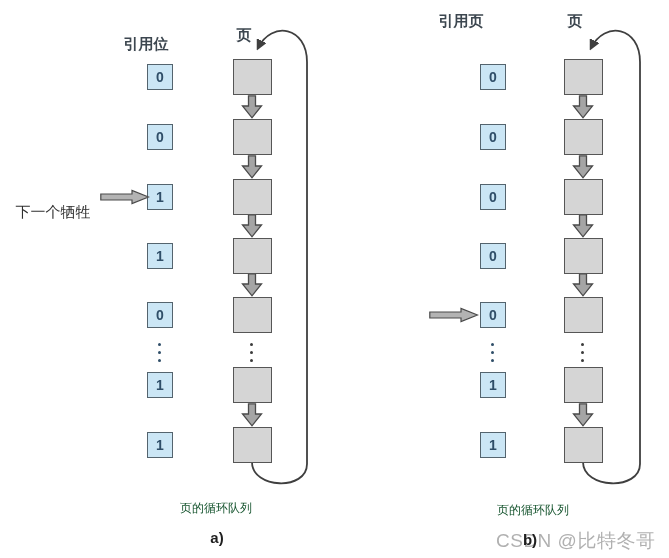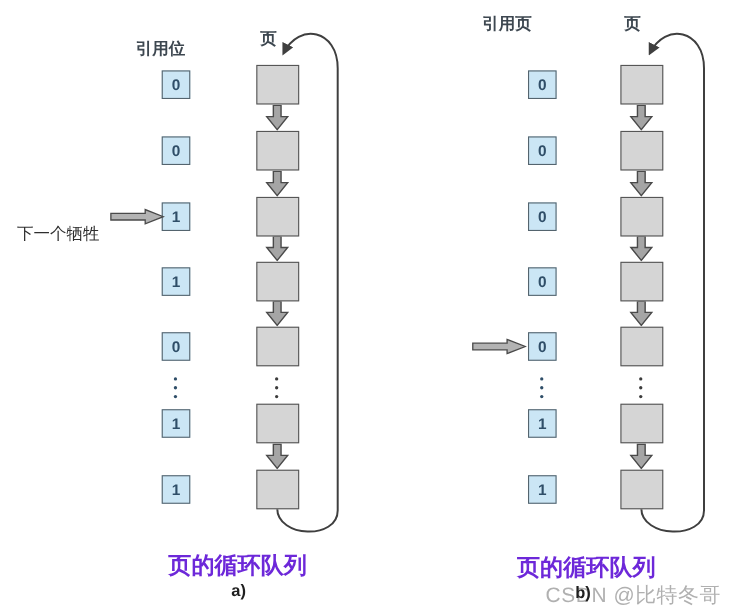--- a/index.html
+++ b/index.html
@@ -19,21 +19,21 @@
     background:#d5d5d5;border:1.5px solid #565656;z-index:2;
   }
   .darrow{position:absolute;z-index:1;}
   .parrow{position:absolute;z-index:2;}
   .hlabel{
     position:absolute;transform:translateX(-50%);
     font-size:15px;font-weight:600;color:#3d4750;white-space:nowrap;z-index:2;
   }
   .caption{
     position:absolute;transform:translateX(-50%);
-    font-size:21px;font-weight:700;color:#6d28d9;white-space:nowrap;z-index:2;
+    font-size:12px;font-weight:400;color:#14532d;white-space:nowrap;z-index:2;
   }
   .sublabel{
     position:absolute;transform:translateX(-50%);
     font-size:15px;font-weight:700;color:#1f1f1f;z-index:4;
   }
   .pointer-text{
     position:absolute;left:8px;top:203px;width:90px;text-align:center;
     font-size:15px;color:#2e2e2e;white-space:nowrap;z-index:2;
   }
   .dotcol{position:absolute;display:flex;flex-direction:column;gap:5px;z-index:2;}

